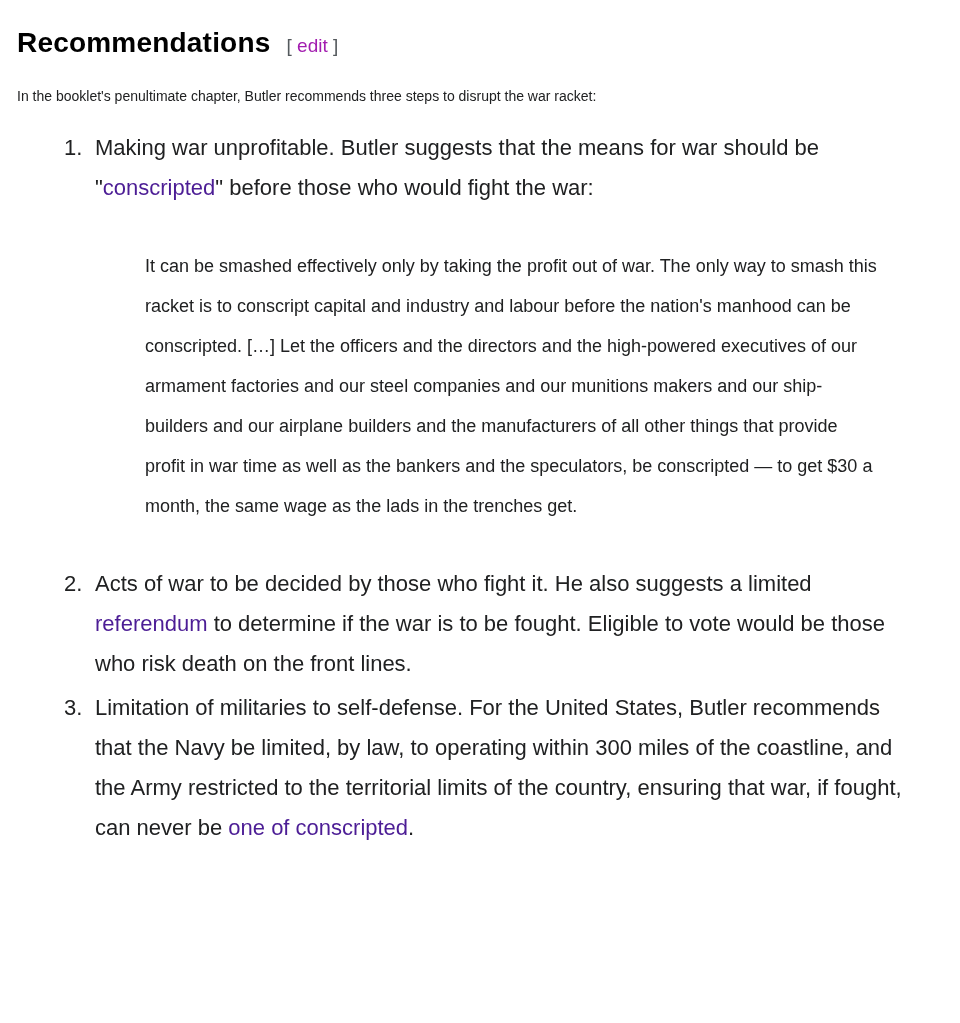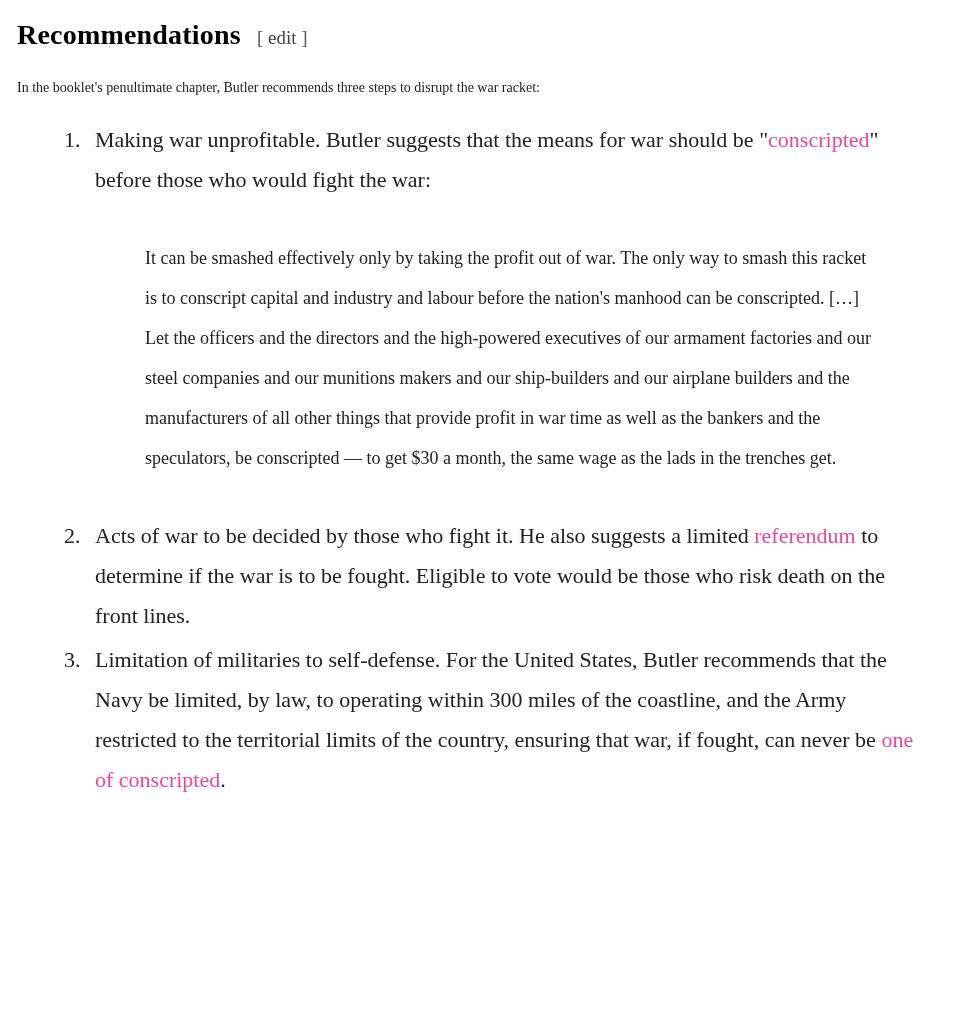--- a/index.html
+++ b/index.html
@@ -9,22 +9,21 @@
     background: #ffffff;
   }
   body {
     width: 960px;
     min-height: 1023px;
     font-family: "Liberation Sans", "DejaVu Sans", sans-serif;
     color: #202122;
     -webkit-font-smoothing: antialiased;
   }
   .article {
-    padding: 16px 40px 30px 17px;
-    font-family: Liberation Serif, serif;
+    padding: 24px 40px 30px 17px;
   }
   .heading-row {
     display: flex;
     align-items: baseline;
     margin: 2px 0 16px 0;
   }
   .section-title {
     font-size: 28px;
     line-height: 34px;
     font-weight: 700;
@@ -32,26 +31,26 @@
     color: #000000;
     letter-spacing: 0.2px;
   }
   .edit-section {
     margin-left: 16px;
     font-size: 19px;
     color: #54595d;
     white-space: pre;
   }
   a.edit-link {
-    color: #404040;
+    color: #a21caf;
     text-decoration: none;
     cursor: pointer;
   }
   a.wikilink {
-    color: #ec4899;
+    color: #4c1d95;
     text-decoration: none;
     cursor: pointer;
   }
   .intro {
     font-size: 14px;
     line-height: 40px;
     margin: 0;
   }
   ol.recs {
     list-style: none;

